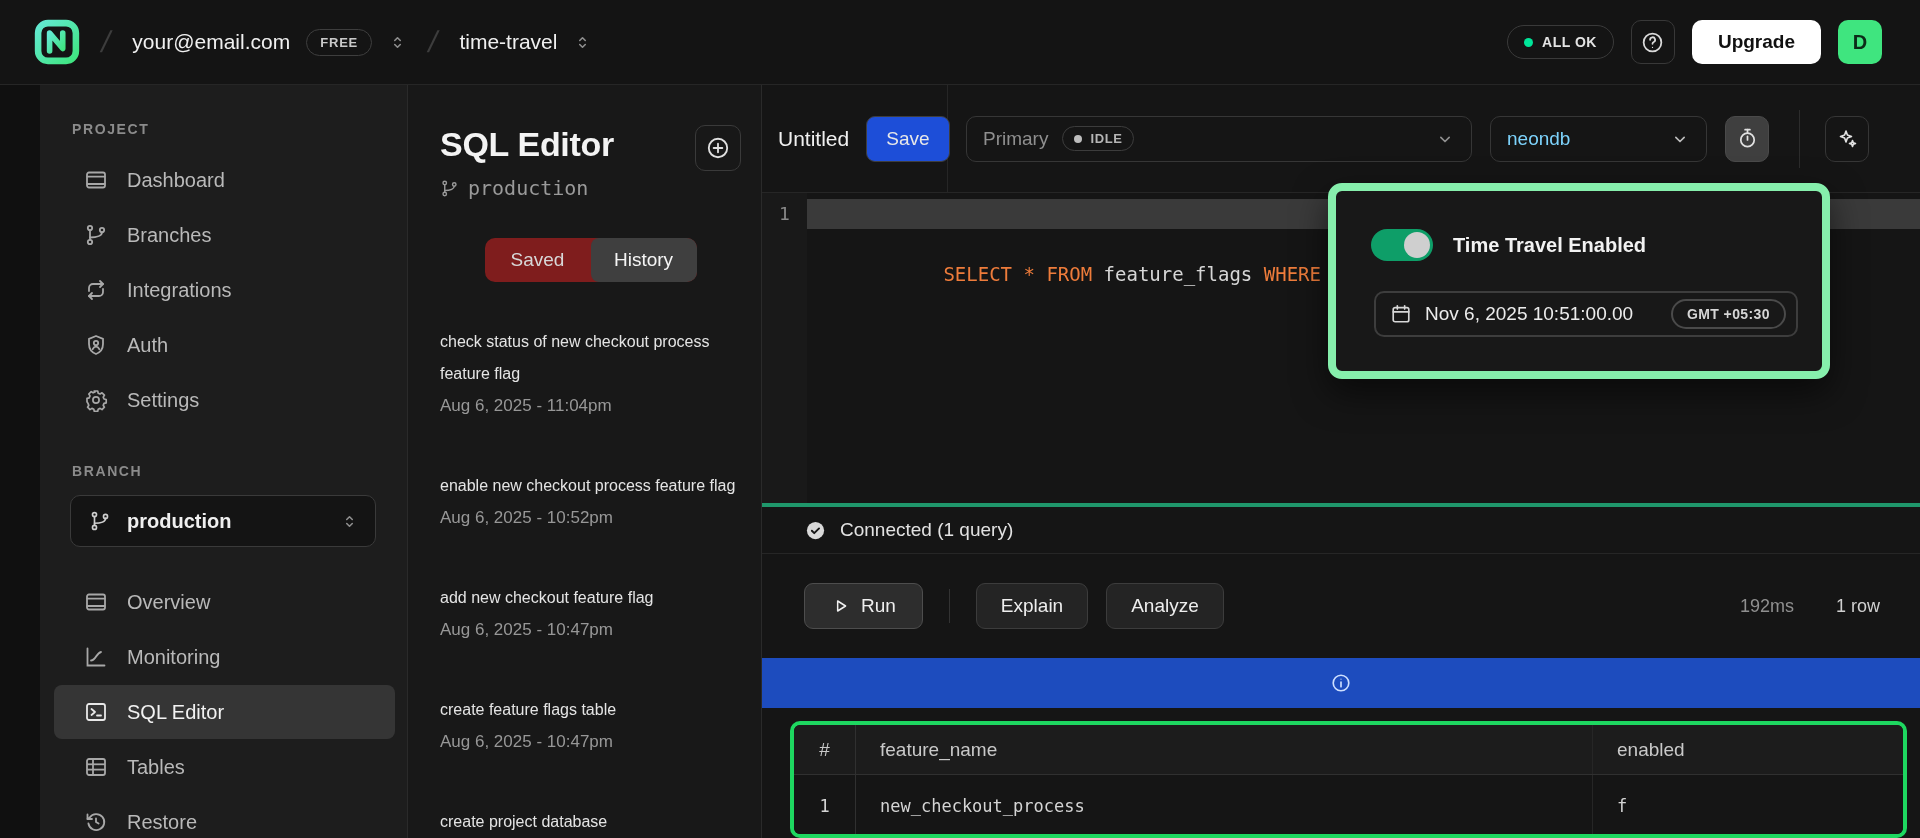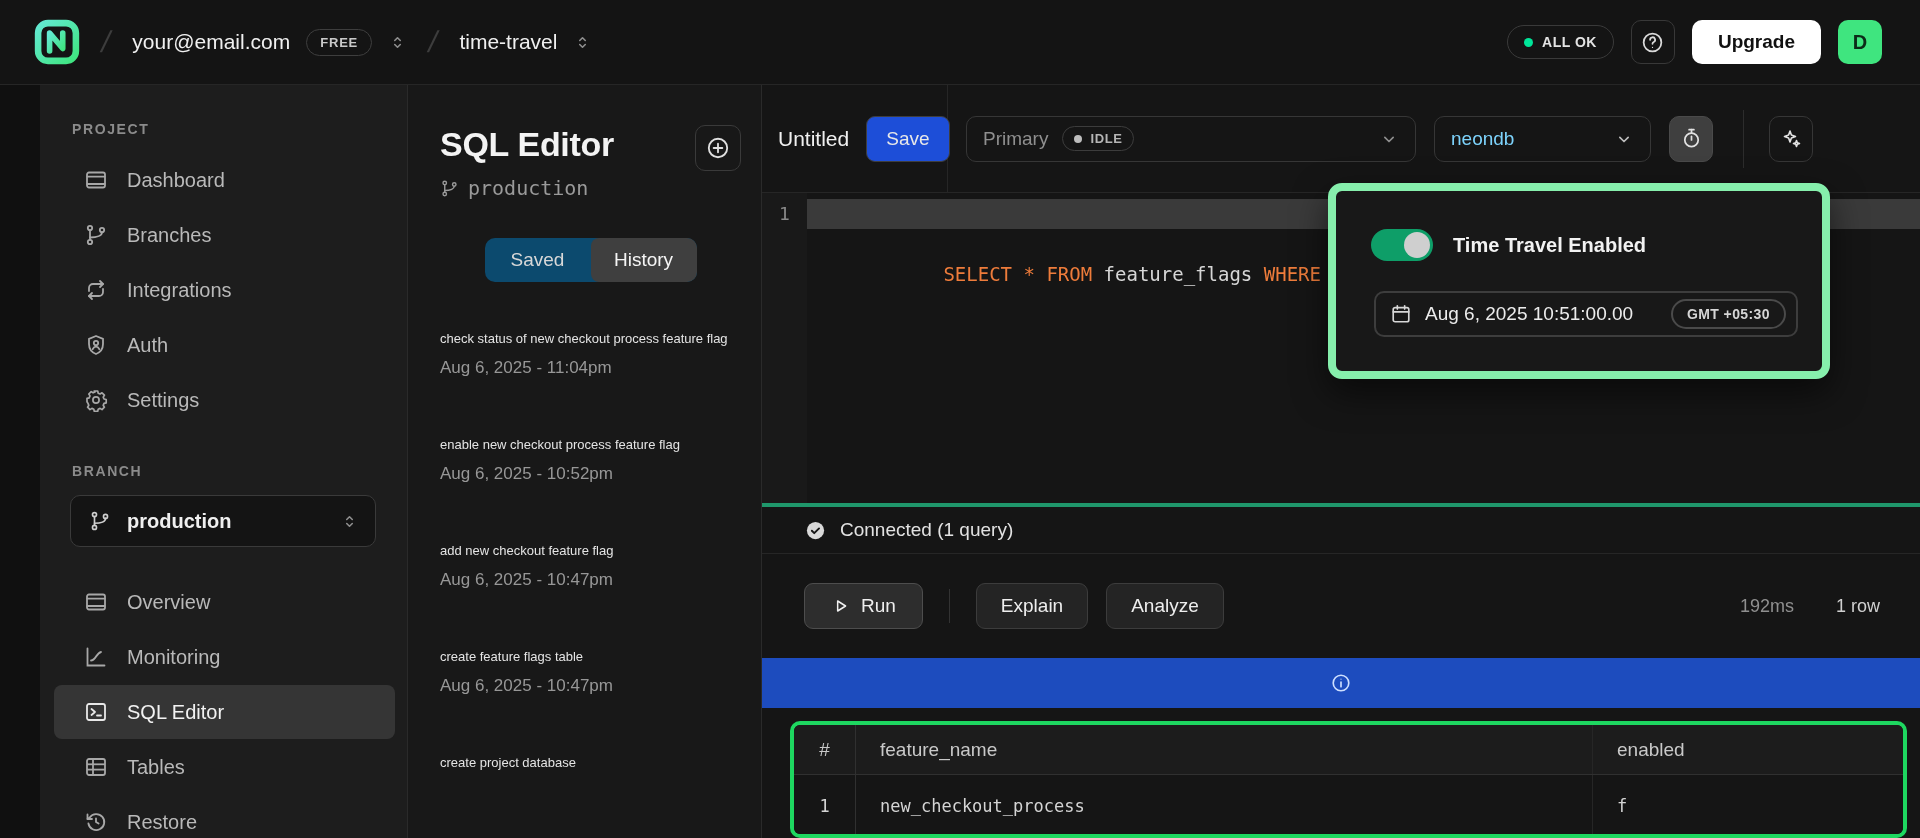--- a/index.html
+++ b/index.html
@@ -51,41 +51,41 @@
   
   .middle { width:354px; flex:none; background:#181818; border-right:1px solid #2a2a2a;
     padding:40px 20px 0 32px; overflow:hidden; position:relative; }
   .middle-head { display:flex; align-items:flex-start; justify-content:space-between; }
   .middle-title { font-size:34px; font-weight:700; color:#f3f3f3; letter-spacing:-.3px; }
   .plus-btn { width:46px; height:46px; border:1px solid #3a3a3a; border-radius:10px; background:transparent;
     color:#e0e0e0; display:flex; align-items:center; justify-content:center; }
   .middle-branch { display:flex; align-items:center; gap:9px; margin-top:12px; color:#9a9a9a;
     font-family:"DejaVu Sans Mono", monospace; font-size:20px; }
   .middle-branch .bicon { width:19px; height:19px; display:flex; }
-  .seg { margin:38px auto 0 auto; width:212px; display:flex; background:#0c4a6e;
+  .seg { margin:38px auto 0 auto; width:212px; display:flex; background:#7f1d1d;
     border-radius:10px; overflow:hidden; }
   .seg-tab { flex:1; text-align:center; padding:11px 0; font-size:19px; color:#d8d8d8; cursor:pointer; }
   .seg-tab.selected { background:#3f3f3f; border-radius:8px; color:#f5f5f5; }
   .hist-list { margin-top:44px; }
   .hist-item { margin-bottom:54px; cursor:pointer; }
-  .hist-title { font-size:13px; line-height:26px; color:#e4e4e4; }
+  .hist-title { font-size:16px; line-height:32px; color:#e4e4e4; }
   .hist-time { margin-top:6px; font-size:17px; color:#979797; }
 
   
   .editor { flex:1; min-width:0; background:#151515; display:flex; flex-direction:column; position:relative; }
   .toolbar { height:108px; flex:none; border-bottom:1px solid #262626; display:flex; align-items:stretch; }
   .tabzone { width:186px; flex:none; border-right:1px solid #262626; display:flex; align-items:center;
     gap:17px; padding-left:16px; }
   .tab-title { font-size:21px; color:#f0f0f0; }
   .save-btn { height:46px; padding:0 19px; background:#1d4ed8; border:1px solid #3e3e3e; border-radius:9px;
     color:#e8e8e8; font-size:19px; font-family:inherit; }
   .controls { flex:1; display:flex; align-items:center; padding-left:18px; gap:18px; }
   .select-box { height:46px; border:1px solid #363636; border-radius:10px; display:flex;
     align-items:center; padding:0 16px; gap:14px; }
-  .select-compute { width:450px; color:#8f8f8f; font-size:19px; }
+  .select-compute { width:506px; color:#8f8f8f; font-size:19px; }
   .idle-badge { display:flex; align-items:center; gap:8px; border:1px solid #3c3c3c; border-radius:999px;
     padding:4px 11px; font-size:13px; font-weight:700; letter-spacing:.6px; color:#b5b5b5; }
   .idle-badge .dot { background:#bdbdbd; width:8px; height:8px;}
   .select-db { width:217px; color:#7dd3fc; font-size:19px; }
   .spring { flex:1; }
   .sq-btn { width:44px; height:46px; border-radius:10px; display:flex; align-items:center;
     justify-content:center; color:#e2e2e2; background:transparent; border:1px solid #363636; }
   .sq-btn.active { background:#3f3f3f; border-color:#4a4a4a; }
   .vdiv { width:1px; height:58px; background:#2c2c2c; margin:0 12px; align-self:center;}
   .controls .endpad { width:188px; flex:none;}
@@ -475,21 +475,21 @@
         </div>
         <div class="datetime-field">
           <span class="cicon">
               <svg viewBox="0 0 24 24" width="22" height="22" fill="none" stroke="currentColor" stroke-width="1.8" stroke-linecap="round">
                 <rect x="3.5" y="5" width="17" height="15.5" rx="2"></rect>
                 <line x1="3.5" y1="9.7" x2="20.5" y2="9.7"></line>
                 <line x1="8" y1="3" x2="8" y2="6.6"></line>
                 <line x1="16" y1="3" x2="16" y2="6.6"></line>
               </svg>
             </span>
-          <span class="datetime-text">Aug 6, 2025 10:51:00.00</span>
+          <span class="datetime-text">Nov 6, 2025 10:51:00.00</span>
           <span class="tz-pill">GMT +05:30</span>
         </div>
       </div>
 
       <div class="drag-divider"></div>
 
       <div class="connected-bar">
         <span class="cicon">
             <svg viewBox="0 0 24 24" width="23" height="23">
               <circle cx="12" cy="12" r="9" fill="currentColor"></circle>

